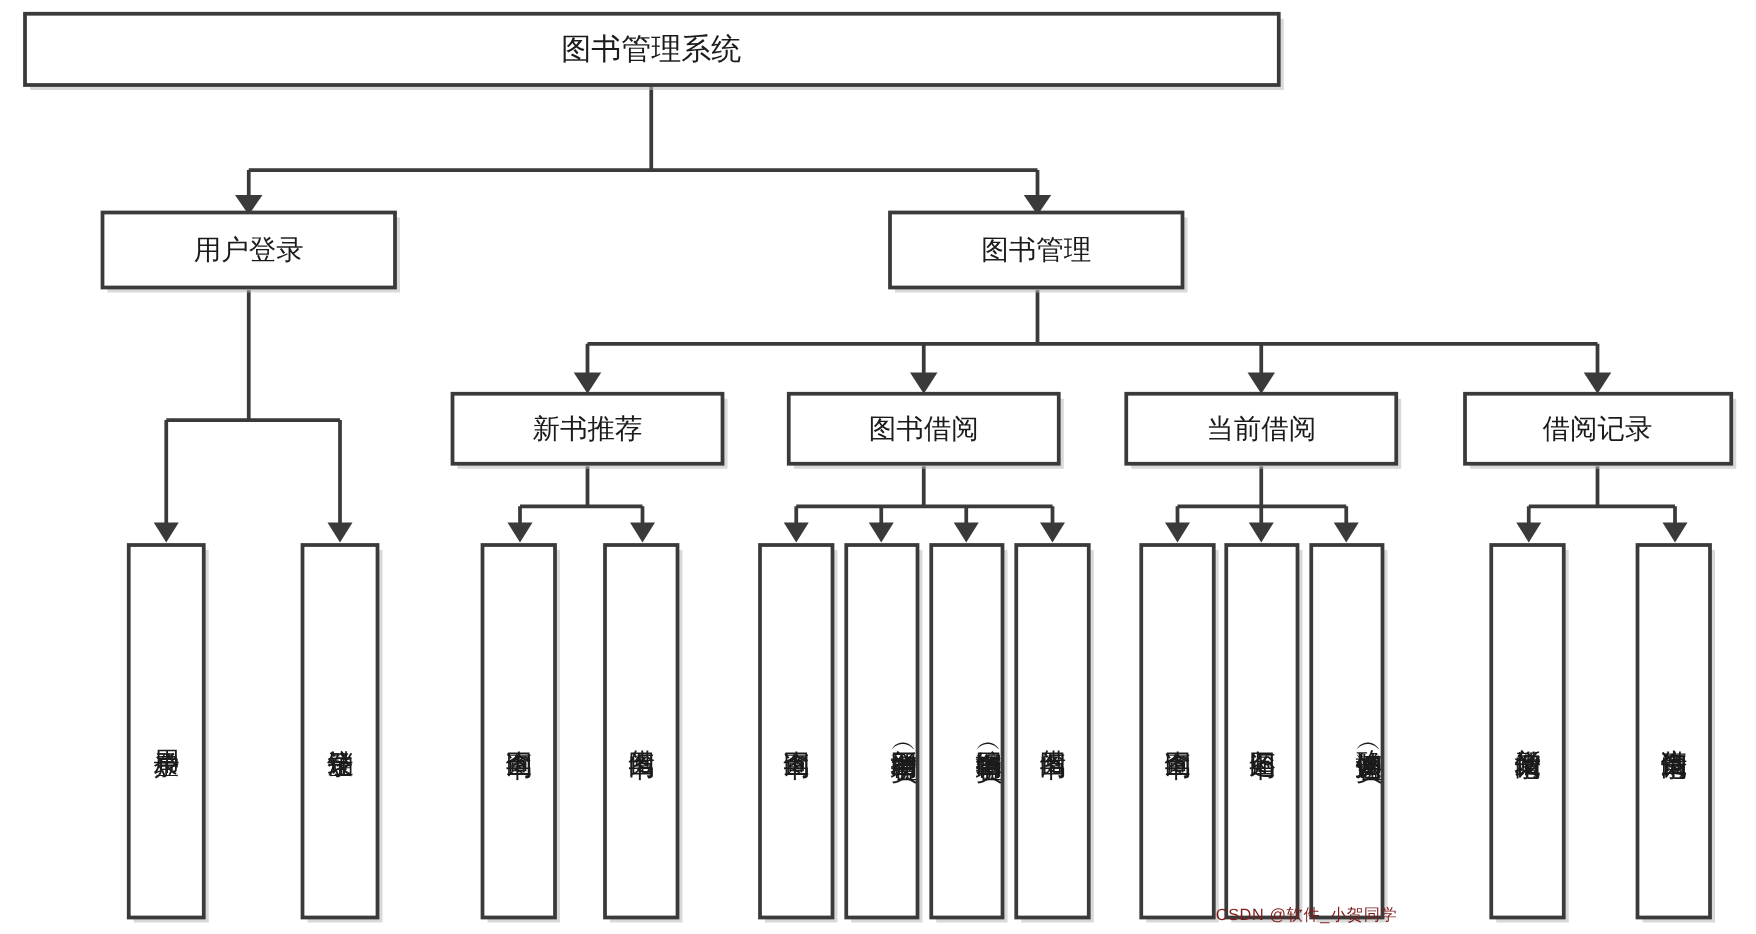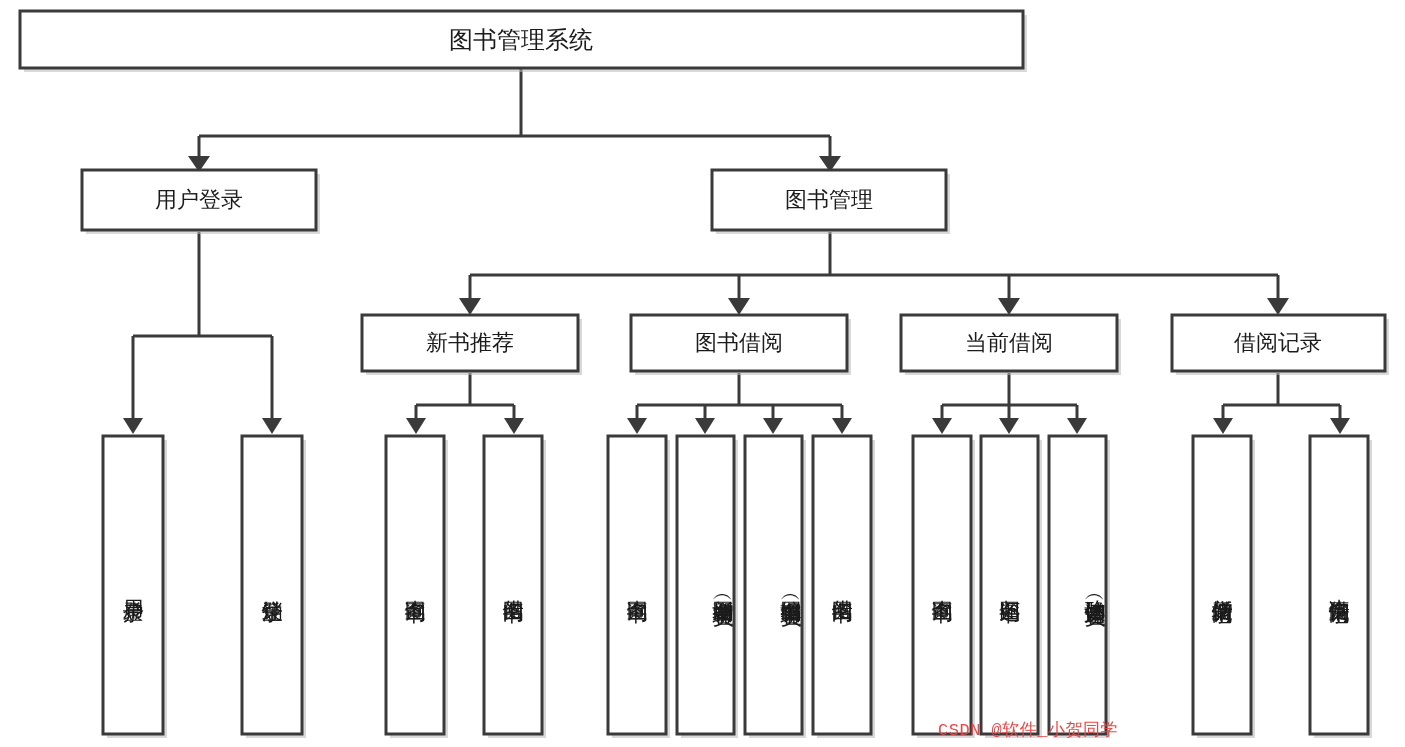--- a/index.html
+++ b/index.html
@@ -67,23 +67,23 @@
     color: #1b1b1b;
     letter-spacing: 1px;
     text-align: center;
     white-space: nowrap;
     pointer-events: none;
   }
   #watermark {
     position: absolute;
     right: 14px;
     bottom: 6px;
-    font-family: Liberation Mono, monospace;
-    font-size: 17px;
-    color: #ef4444;
+    font-family: Liberation Sans, sans-serif;
+    font-size: 13px;
+    color: #7f1d1d;
     letter-spacing: 0.5px;
     white-space: nowrap;
   }
 </style>
 </head>
 <body>
 
 <div id="diagram-root">
 
   <svg id="flowchart" viewBox="0 0 1405 747">

